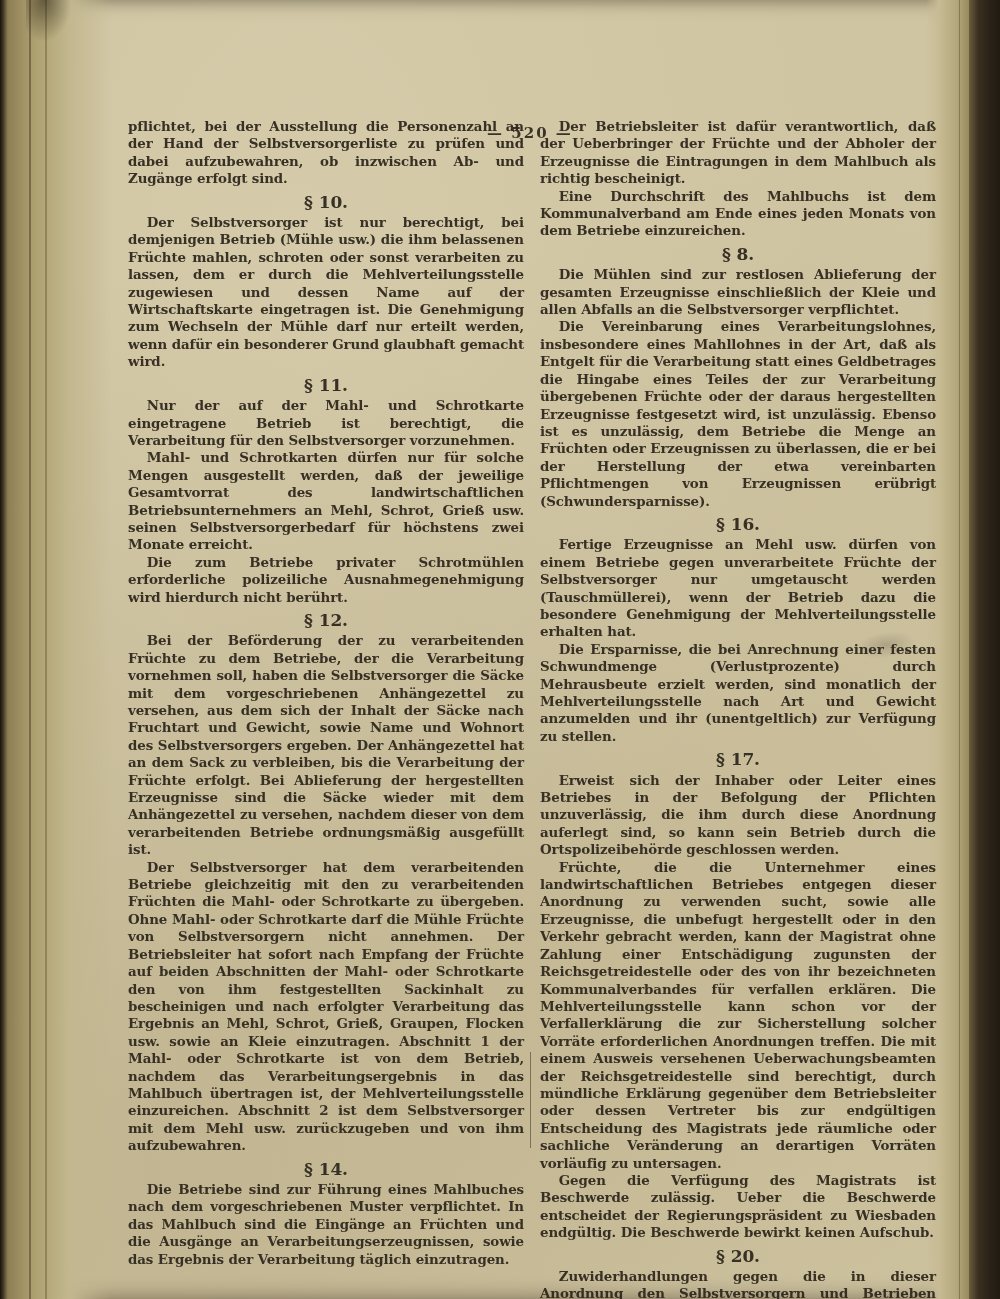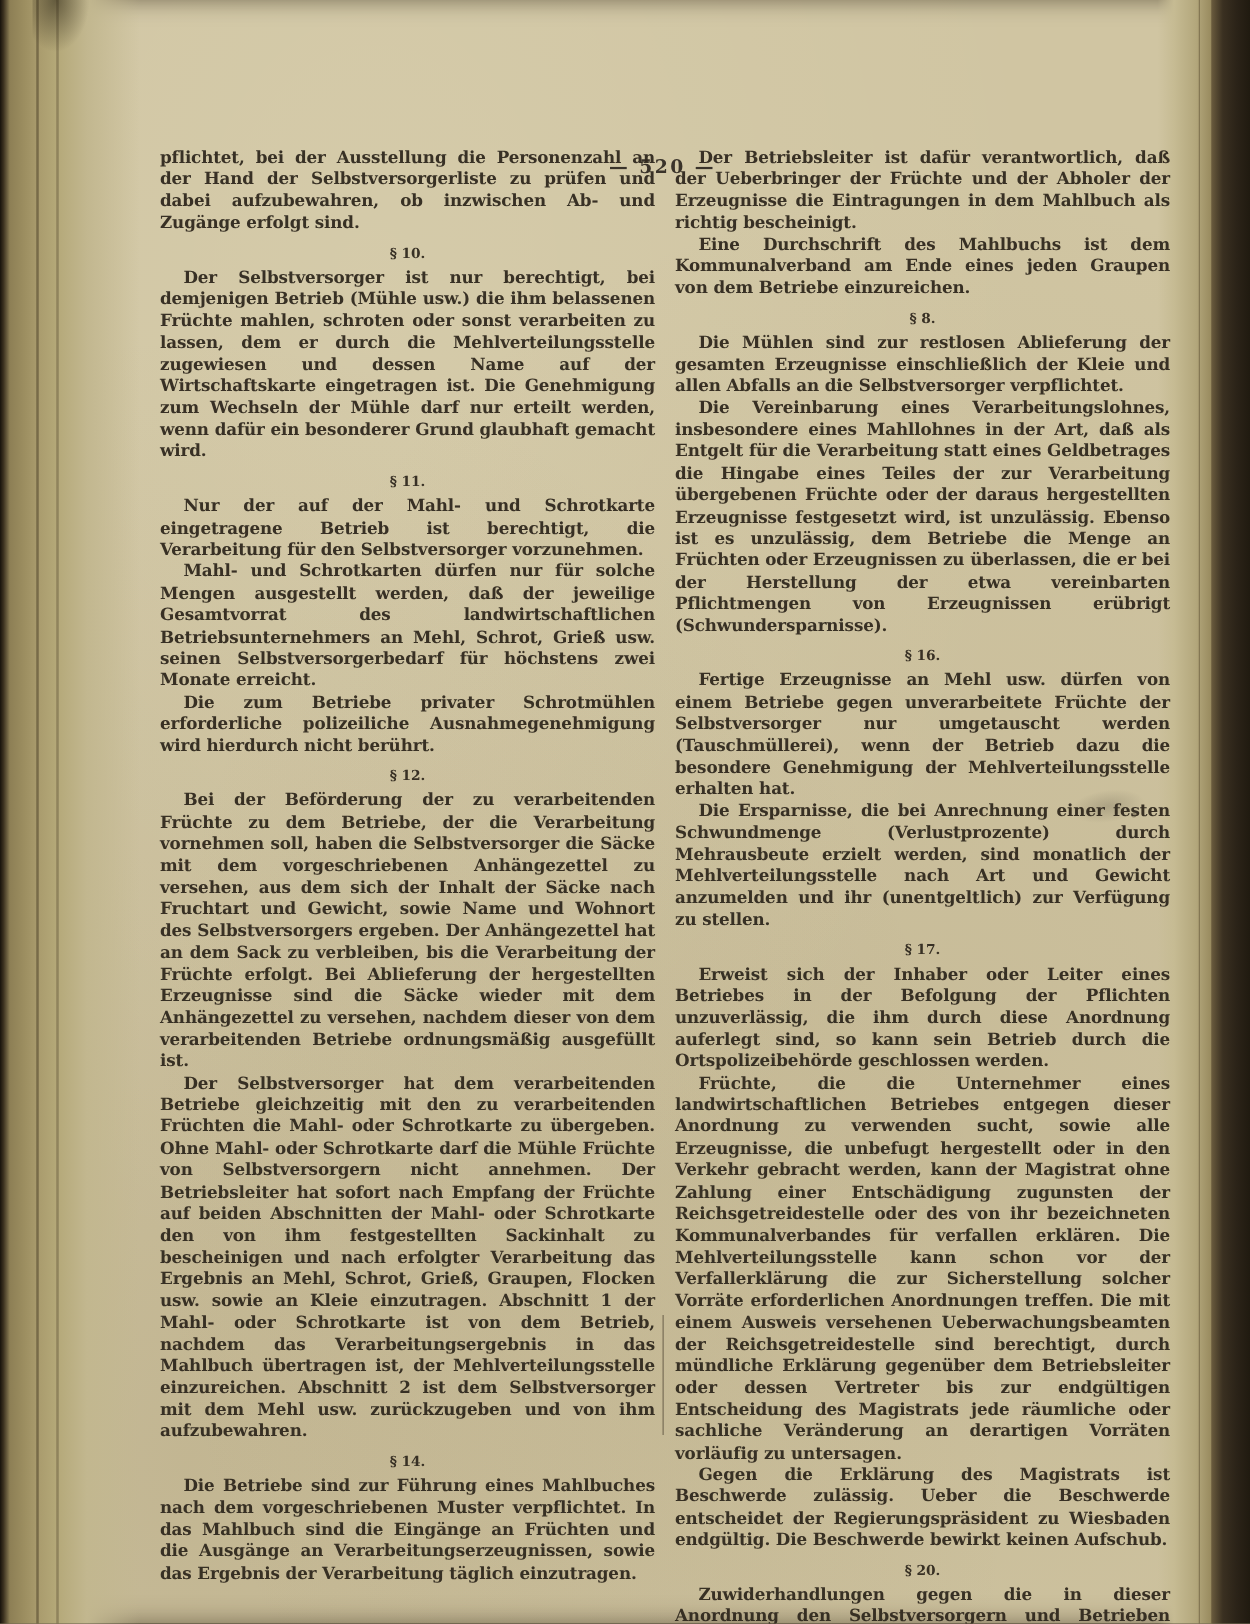--- a/index.html
+++ b/index.html
@@ -64,21 +64,21 @@
   }
   .column {
     width:396px; text-align:justify; hyphens:auto;
     font-size:13.4px; line-height:17.4px; letter-spacing:-0.1px;
     font-weight:bold; color:rgba(47,40,29,.95);
   }
   .para { margin:0; text-indent:1.4em; }
   .para.noindent { text-indent:0; }
   .para-heading {
     margin:6px 0 3px; text-align:center; text-indent:0;
-    font-size:11px; font-weight:bold;
+    font-size:17px; font-weight:bold;
   }
   .column-rule {
     position:absolute; left:530px; top:1052px; width:1px; height:96px;
     background:rgba(62,52,36,.55);
   }
 </style>
 </head>
 <body>
 
 <div class="scan">
@@ -101,30 +101,30 @@
         <p class="para">Mahl- und Schrotkarten dürfen nur für solche Mengen ausgestellt werden, daß der jeweilige Gesamtvorrat des landwirtschaftlichen Betriebsunternehmers an Mehl, Schrot, Grieß usw. seinen Selbstversorgerbedarf für höchstens zwei Monate erreicht.</p>
         <p class="para">Die zum Betriebe privater Schrotmühlen erforderliche polizeiliche Ausnahmegenehmigung wird hierdurch nicht berührt.</p>
         <h2 class="para-heading">§ 12.</h2>
         <p class="para">Bei der Beförderung der zu verarbeitenden Früchte zu dem Betriebe, der die Verarbeitung vornehmen soll, haben die Selbstversorger die Säcke mit dem vorgeschriebenen Anhängezettel zu versehen, aus dem sich der Inhalt der Säcke nach Fruchtart und Gewicht, sowie Name und Wohnort des Selbstversorgers ergeben. Der Anhängezettel hat an dem Sack zu verbleiben, bis die Verarbeitung der Früchte erfolgt. Bei Ablieferung der hergestellten Erzeugnisse sind die Säcke wieder mit dem Anhängezettel zu versehen, nachdem dieser von dem verarbeitenden Betriebe ordnungsmäßig ausgefüllt ist.</p>
         <p class="para">Der Selbstversorger hat dem verarbeitenden Betriebe gleichzeitig mit den zu verarbeitenden Früchten die Mahl- oder Schrotkarte zu übergeben. Ohne Mahl- oder Schrotkarte darf die Mühle Früchte von Selbstversorgern nicht annehmen. Der Betriebsleiter hat sofort nach Empfang der Früchte auf beiden Abschnitten der Mahl- oder Schrotkarte den von ihm festgestellten Sackinhalt zu bescheinigen und nach erfolgter Verarbeitung das Ergebnis an Mehl, Schrot, Grieß, Graupen, Flocken usw. sowie an Kleie einzutragen. Abschnitt 1 der Mahl- oder Schrotkarte ist von dem Betrieb, nachdem das Verarbeitungsergebnis in das Mahlbuch übertragen ist, der Mehlverteilungsstelle einzureichen. Abschnitt 2 ist dem Selbstversorger mit dem Mehl usw. zurückzugeben und von ihm aufzubewahren.</p>
         <h2 class="para-heading">§ 14.</h2>
         <p class="para">Die Betriebe sind zur Führung eines Mahlbuches nach dem vorgeschriebenen Muster verpflichtet. In das Mahlbuch sind die Eingänge an Früchten und die Ausgänge an Verarbeitungserzeugnissen, sowie das Ergebnis der Verarbeitung täglich einzutragen.</p>
       </div>
     <div class="column">
         <p class="para">Der Betriebsleiter ist dafür verantwortlich, daß der Ueberbringer der Früchte und der Abholer der Erzeugnisse die Eintragungen in dem Mahlbuch als richtig bescheinigt.</p>
-        <p class="para">Eine Durchschrift des Mahlbuchs ist dem Kommunalverband am Ende eines jeden Graupen von dem Betriebe einzureichen.</p>
+        <p class="para">Eine Durchschrift des Mahlbuchs ist dem Kommunalverband am Ende eines jeden Monats von dem Betriebe einzureichen.</p>
         <h2 class="para-heading">§ 8.</h2>
         <p class="para">Die Mühlen sind zur restlosen Ablieferung der gesamten Erzeugnisse einschließlich der Kleie und allen Abfalls an die Selbstversorger verpflichtet.</p>
         <p class="para">Die Vereinbarung eines Verarbeitungslohnes, insbesondere eines Mahllohnes in der Art, daß als Entgelt für die Verarbeitung statt eines Geldbetrages die Hingabe eines Teiles der zur Verarbeitung übergebenen Früchte oder der daraus hergestellten Erzeugnisse festgesetzt wird, ist unzulässig. Ebenso ist es unzulässig, dem Betriebe die Menge an Früchten oder Erzeugnissen zu überlassen, die er bei der Herstellung der etwa vereinbarten Pflichtmengen von Erzeugnissen erübrigt (Schwundersparnisse).</p>
         <h2 class="para-heading">§ 16.</h2>
         <p class="para">Fertige Erzeugnisse an Mehl usw. dürfen von einem Betriebe gegen unverarbeitete Früchte der Selbstversorger nur umgetauscht werden (Tauschmüllerei), wenn der Betrieb dazu die besondere Genehmigung der Mehlverteilungsstelle erhalten hat.</p>
         <p class="para">Die Ersparnisse, die bei Anrechnung einer festen Schwundmenge (Verlustprozente) durch Mehrausbeute erzielt werden, sind monatlich der Mehlverteilungsstelle nach Art und Gewicht anzumelden und ihr (unentgeltlich) zur Verfügung zu stellen.</p>
         <h2 class="para-heading">§ 17.</h2>
         <p class="para">Erweist sich der Inhaber oder Leiter eines Betriebes in der Befolgung der Pflichten unzuverlässig, die ihm durch diese Anordnung auferlegt sind, so kann sein Betrieb durch die Ortspolizeibehörde geschlossen werden.</p>
         <p class="para">Früchte, die die Unternehmer eines landwirtschaftlichen Betriebes entgegen dieser Anordnung zu verwenden sucht, sowie alle Erzeugnisse, die unbefugt hergestellt oder in den Verkehr gebracht werden, kann der Magistrat ohne Zahlung einer Entschädigung zugunsten der Reichsgetreidestelle oder des von ihr bezeichneten Kommunalverbandes für verfallen erklären. Die Mehlverteilungsstelle kann schon vor der Verfallerklärung die zur Sicherstellung solcher Vorräte erforderlichen Anordnungen treffen. Die mit einem Ausweis versehenen Ueberwachungsbeamten der Reichsgetreidestelle sind berechtigt, durch mündliche Erklärung gegenüber dem Betriebsleiter oder dessen Vertreter bis zur endgültigen Entscheidung des Magistrats jede räumliche oder sachliche Veränderung an derartigen Vorräten vorläufig zu untersagen.</p>
-        <p class="para">Gegen die Erklärung des Magistrats ist Beschwerde zulässig. Ueber die Beschwerde entscheidet der Regierungspräsident zu Wiesbaden endgültig. Die Beschwerde bewirkt keinen Aufschub.</p>
+        <p class="para">Gegen die Verfügung des Magistrats ist Beschwerde zulässig. Ueber die Beschwerde entscheidet der Regierungspräsident zu Wiesbaden endgültig. Die Beschwerde bewirkt keinen Aufschub.</p>
         <h2 class="para-heading">§ 20.</h2>
         <p class="para">Zuwiderhandlungen gegen die in dieser Anordnung den Selbstversorgern und Betrieben auferlegten Pflichten werden nach § 79, Absatz 1 Ziffer 12 der Reichs-</p>
       </div>
   </div>
 
   <div class="column-rule"></div>
 </div>
 
 </body></html>

